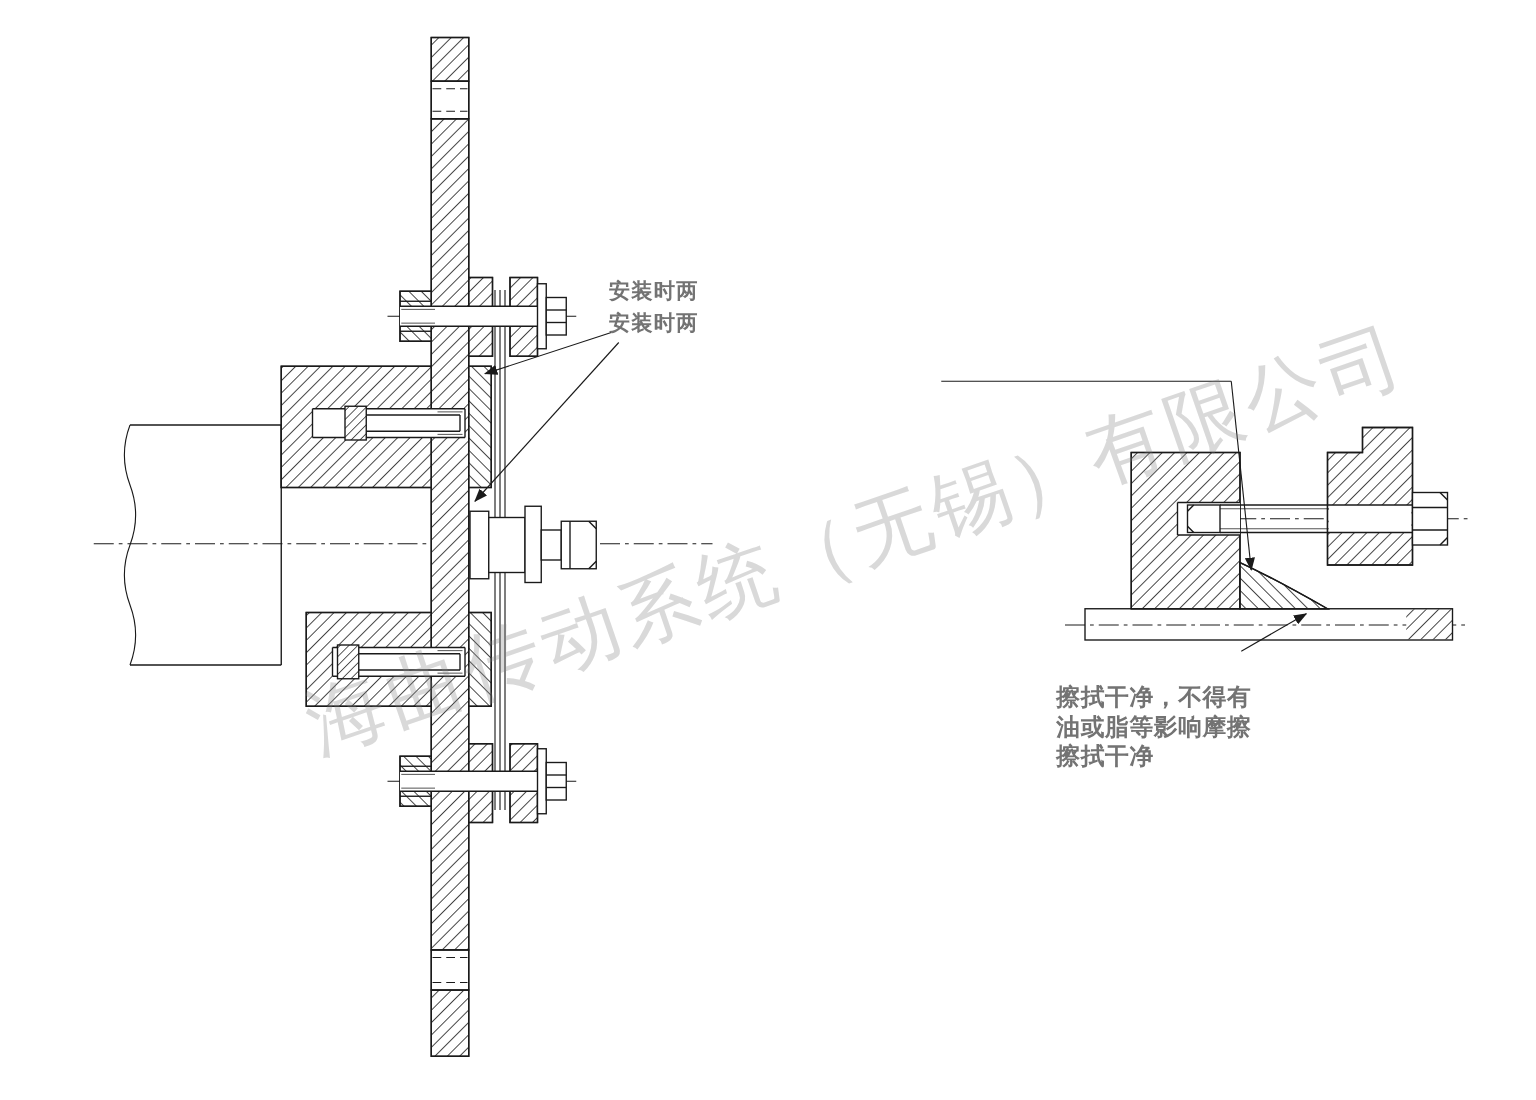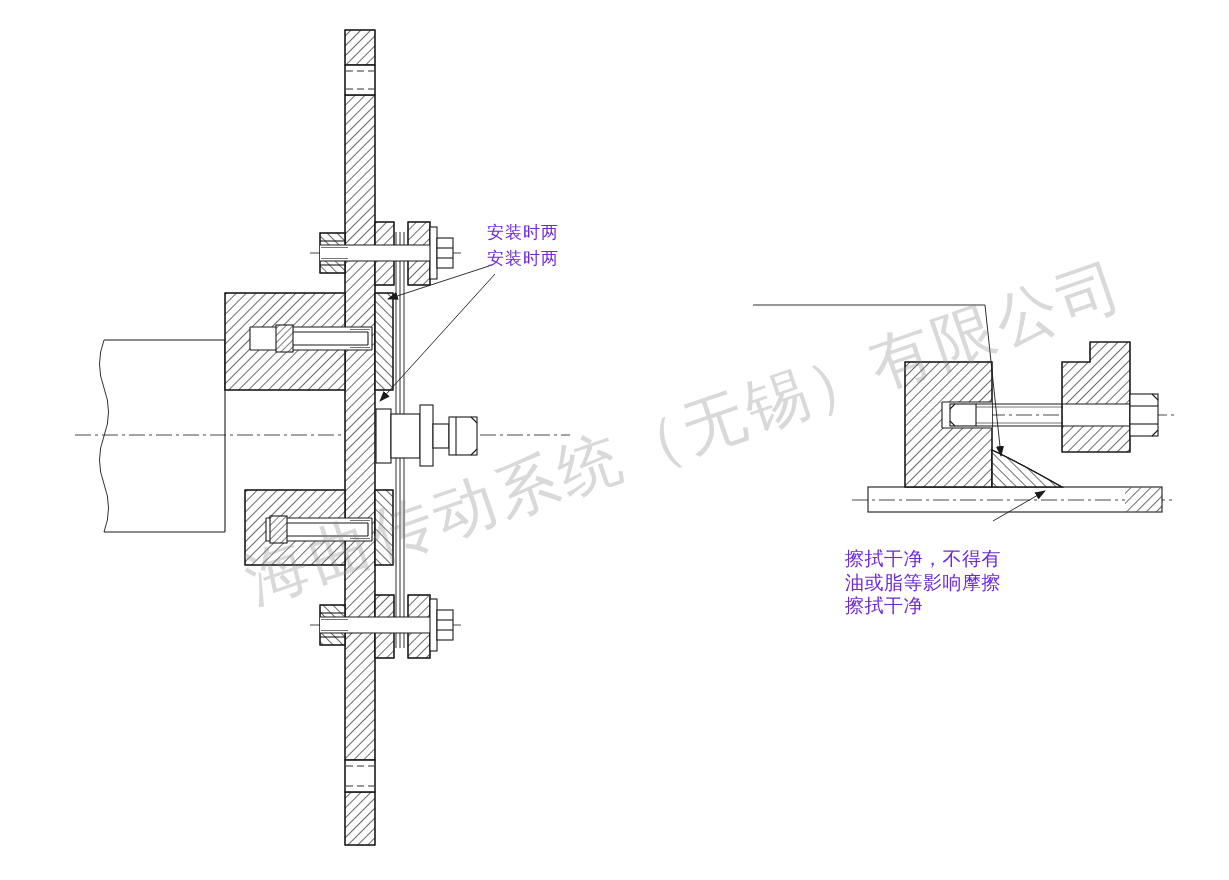--- a/index.html
+++ b/index.html
@@ -1,19 +1,19 @@
 <!DOCTYPE html>
 <html><head>
 <meta charset="utf-8">
 <style>
   html,body{margin:0;padding:0;background:#fff;}
   .canvas{position:relative;width:1229px;height:880px;background:#fff;overflow:hidden;
           font-family:"Liberation Serif","DejaVu Serif",serif;}
   .canvas > svg{position:absolute;left:0;top:0;}
-  .note{position:absolute;color:#6d28d9;white-space:nowrap;}
+  .note{position:absolute;color:#737373;white-space:nowrap;font-weight:bold;}
   .note-flush{left:487px;top:220px;font-size:17px;line-height:26px;letter-spacing:1px;}
   .note-grease{left:754px;top:283px;font-size:19px;letter-spacing:1px;}
   .note-clean{left:845px;top:547px;font-size:19px;line-height:23.5px;letter-spacing:0.5px;}
   .wm{position:absolute;left:248px;top:546px;font-size:62px;line-height:74px;
       transform:rotate(-19deg);transform-origin:0 50%;letter-spacing:4px;
       color:rgba(128,128,128,0.30);white-space:nowrap;pointer-events:none;z-index:4;}
 </style>
 </head>
 <body>
 

